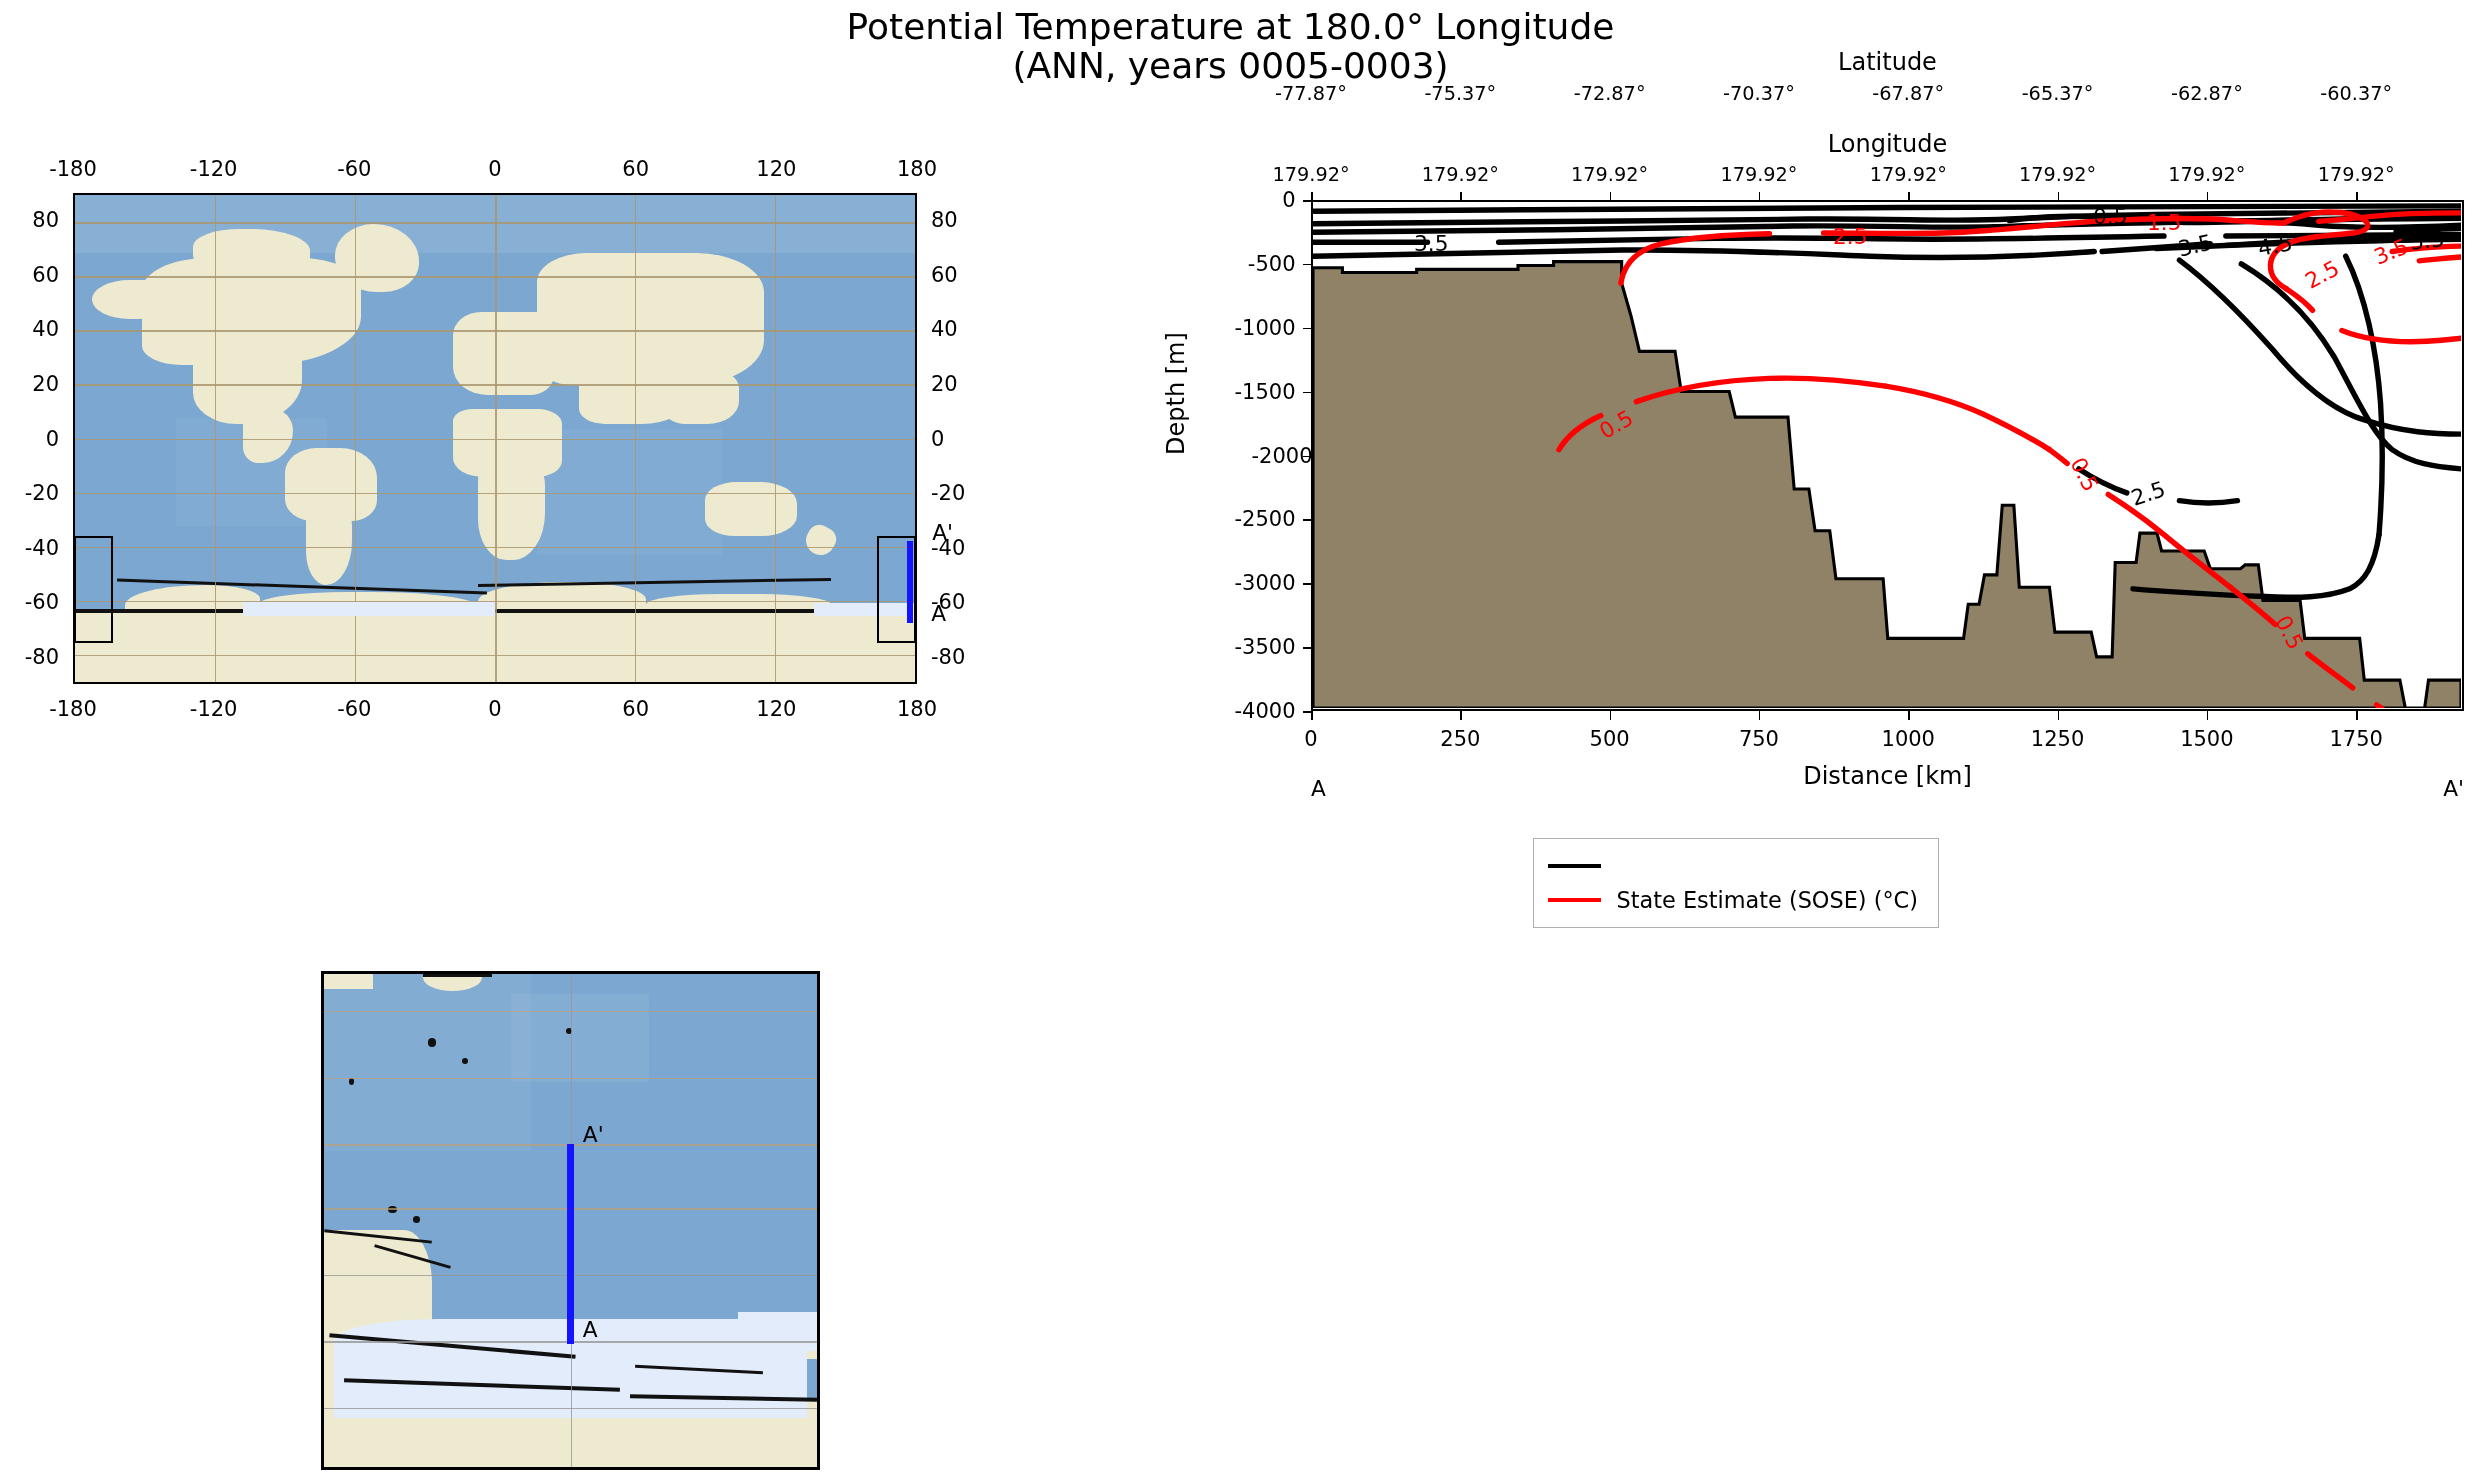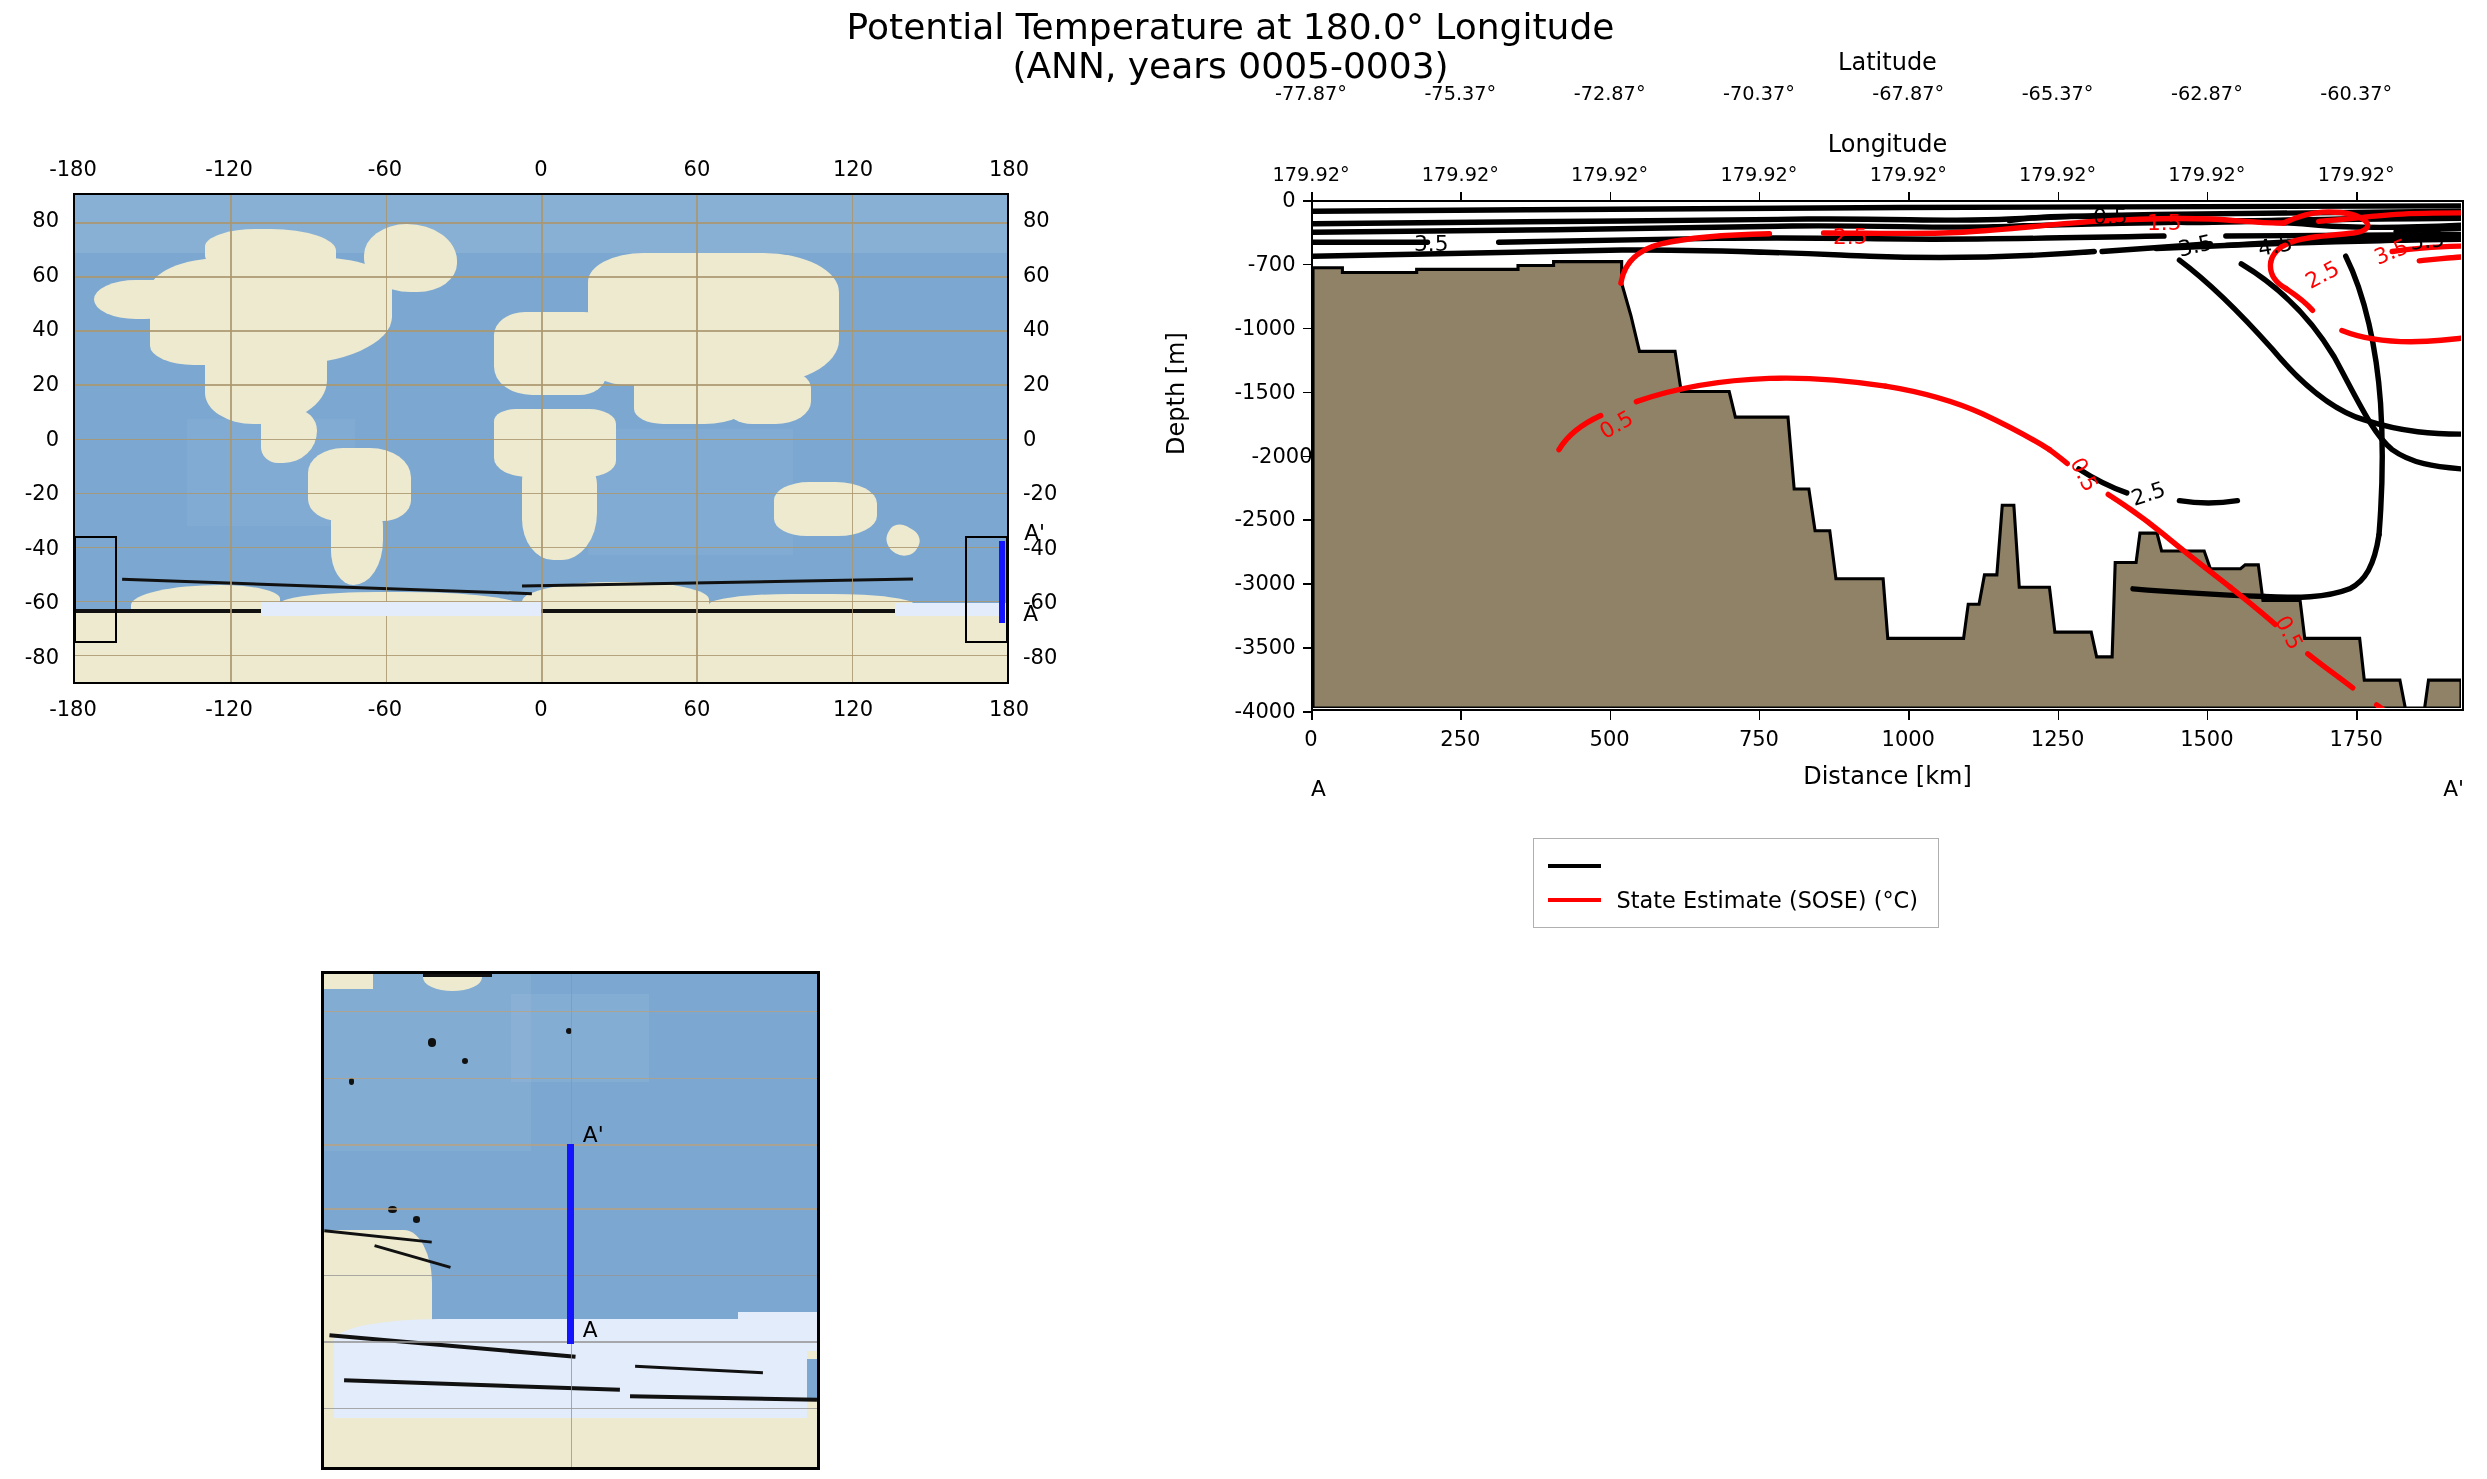--- a/index.html
+++ b/index.html
@@ -9,21 +9,21 @@
   
   .tick{font-size:21px;color:#000;white-space:nowrap;}
   .tick-sm{font-size:19.3px;color:#000;white-space:nowrap;}
   .axlabel{font-size:23px;color:#000;white-space:nowrap;}
   .title{font-size:36px;color:#000;text-align:center;white-space:nowrap;}
 
   
   #title-block{position:absolute;left:743px;top:7.7px;width:975px;text-align:center;line-height:1.08;}
 
   
-  #worldmap-panel{position:absolute;left:73px;top:193px;width:936px;height:491px;}
+  #worldmap-panel{position:absolute;left:73px;top:193px;width:844px;height:491px;}
   #worldmap-frame{position:absolute;inset:0;border:2.3px solid #000;box-sizing:border-box;overflow:hidden;background:#7ba7d0;}
   .ocean-shade{position:absolute;background:rgba(255,255,255,.07);}
   .landp{position:absolute;background:#eeead0;}
   .gridv{position:absolute;top:0;bottom:0;width:1.5px;background:rgba(170,150,110,.85);}
   .gridh{position:absolute;left:0;right:0;height:1.5px;background:rgba(170,150,110,.85);}
   .coast{position:absolute;background:#111;}
 
   
   .wm-xtick-t{position:absolute;top:-36px;transform:translateX(-50%);}
   .wm-xtick-b{position:absolute;bottom:-37px;transform:translateX(-50%);}
@@ -350,21 +350,21 @@
     <div class="tickmark-left" style="top:12.5%;"></div>
     <div class="tickmark-left" style="top:25%;"></div>
     <div class="tickmark-left" style="top:37.5%;"></div>
     <div class="tickmark-left" style="top:50%;"></div>
     <div class="tickmark-left" style="top:62.5%;"></div>
     <div class="tickmark-left" style="top:75%;"></div>
     <div class="tickmark-left" style="top:87.5%;"></div>
     <div class="tickmark-left" style="top:100%;"></div>
 
     <div class="tick xs-ytick" style="top:0%;">0</div>
-    <div class="tick xs-ytick" style="top:12.5%;">-700</div>
+    <div class="tick xs-ytick" style="top:12.5%;">-500</div>
     <div class="tick xs-ytick" style="top:25%;">-1000</div>
     <div class="tick xs-ytick" style="top:37.5%;">-1500</div>
     <div class="tick xs-ytick" style="top:50%;margin-left:17px;">-2000</div>
     <div class="tick xs-ytick" style="top:62.5%;">-2500</div>
     <div class="tick xs-ytick" style="top:75%;">-3000</div>
     <div class="tick xs-ytick" style="top:87.5%;">-3500</div>
     <div class="tick xs-ytick" style="top:100%;">-4000</div>
 
     <div class="endpoint-lbl" style="left:0;bottom:-90px;">A</div>
     <div class="endpoint-lbl" style="right:0;bottom:-90px;">A'</div>

